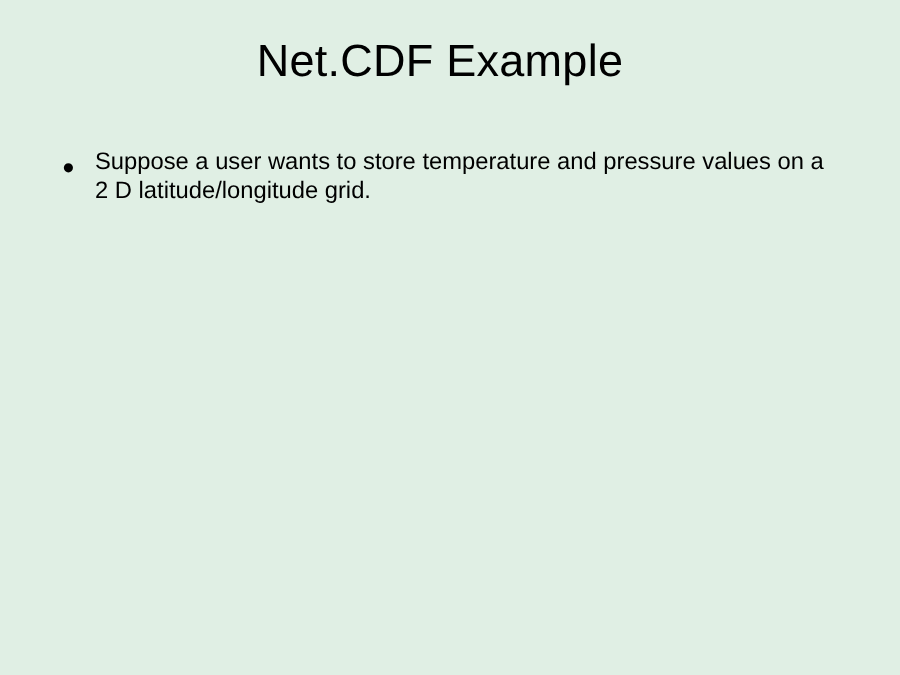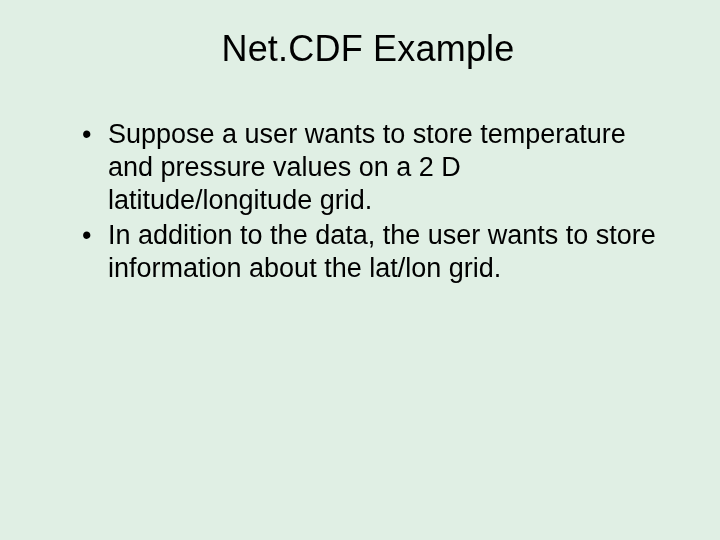--- a/index.html
+++ b/index.html
@@ -9,52 +9,51 @@
     height: 540px;
     background: #e0efe4;
     font-family: Arial, Helvetica, sans-serif;
     color: #000;
     overflow: hidden;
   }
   .slide {
     box-sizing: border-box;
     width: 720px;
     height: 428px;
-    padding: 28px 48px 0 64px;
+    padding: 28px 48px 0 32px;
   }
   .title {
     text-align: center;
     font-size: 36px;
     font-weight: 400;
     margin: 0 0 48px 0;
     letter-spacing: 0.2px;
   }
   ul.bullets {
     list-style: none;
     margin: 0;
     padding: 0 0 0 18px;
   }
   ul.bullets li {
     position: relative;
-    font-size: 27px;
+    font-size: 19px;
     line-height: 1.22;
     padding-left: 26px;
     margin-bottom: 2px;
   }
   ul.bullets li::before {
     content: "•";
     position: absolute;
     left: 0;
     top: 0;
     font-size: 27px;
     line-height: 1.22;
   }
 </style>
 </head>
 <body>
 
 <div class="slide">
   <h1 class="title">Net.CDF Example</h1>
   <ul class="bullets">
     <li>Suppose a user wants to store temperature and pressure values on a 2 D latitude/longitude grid.</li>
-    <li>In addition to the data, the user wants to store information about the lat/lon grid.</li>
   </ul>
 </div>
 
 </body></html>

